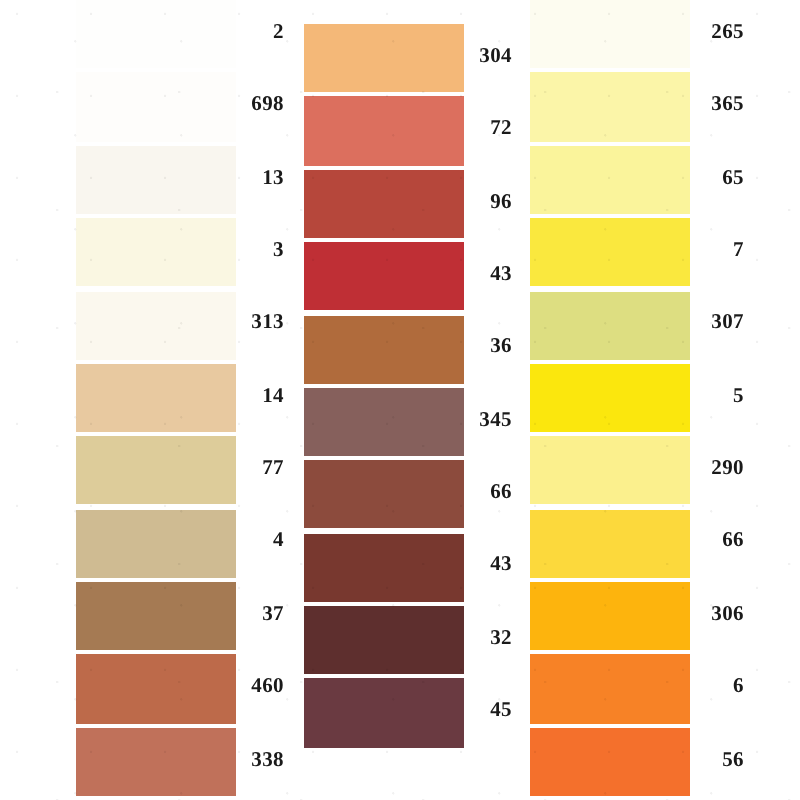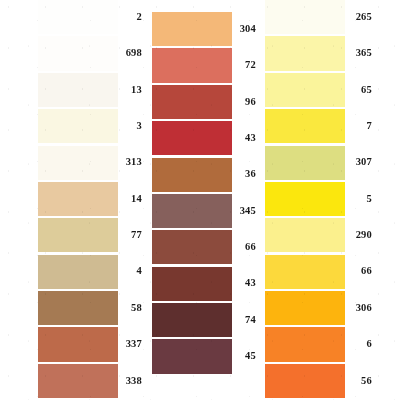--- a/index.html
+++ b/index.html
@@ -111,25 +111,25 @@
       <div class="row">
         <div class="swatch" style="background-color: rgb(221, 204, 154);"></div>
         <div class="label">77</div>
       </div>
       <div class="row">
         <div class="swatch" style="background-color: rgb(207, 187, 146);"></div>
         <div class="label">4</div>
       </div>
       <div class="row">
         <div class="swatch" style="background-color: rgb(165, 122, 83);"></div>
-        <div class="label">58</div>
+        <div class="label">37</div>
       </div>
       <div class="row">
         <div class="swatch" style="background-color: rgb(189, 106, 74);"></div>
-        <div class="label">337</div>
+        <div class="label">460</div>
       </div>
       <div class="row">
         <div class="swatch" style="background-color: rgb(192, 113, 90);"></div>
         <div class="label">338</div>
       </div>
     </div>
   <div class="column col-1">
       <div class="row">
         <div class="swatch" style="background-color: rgb(244, 184, 120);"></div>
         <div class="label">304</div>
@@ -157,21 +157,21 @@
       <div class="row">
         <div class="swatch" style="background-color: rgb(140, 75, 61);"></div>
         <div class="label">66</div>
       </div>
       <div class="row">
         <div class="swatch" style="background-color: rgb(120, 56, 47);"></div>
         <div class="label">43</div>
       </div>
       <div class="row">
         <div class="swatch" style="background-color: rgb(94, 47, 46);"></div>
-        <div class="label">74</div>
+        <div class="label">32</div>
       </div>
       <div class="row">
         <div class="swatch" style="background-color: rgb(106, 58, 65);"></div>
         <div class="label">45</div>
       </div>
     </div>
   <div class="column col-2">
       <div class="row">
         <div class="swatch" style="background-color: rgb(253, 252, 240);"></div>
         <div class="label">265</div>

